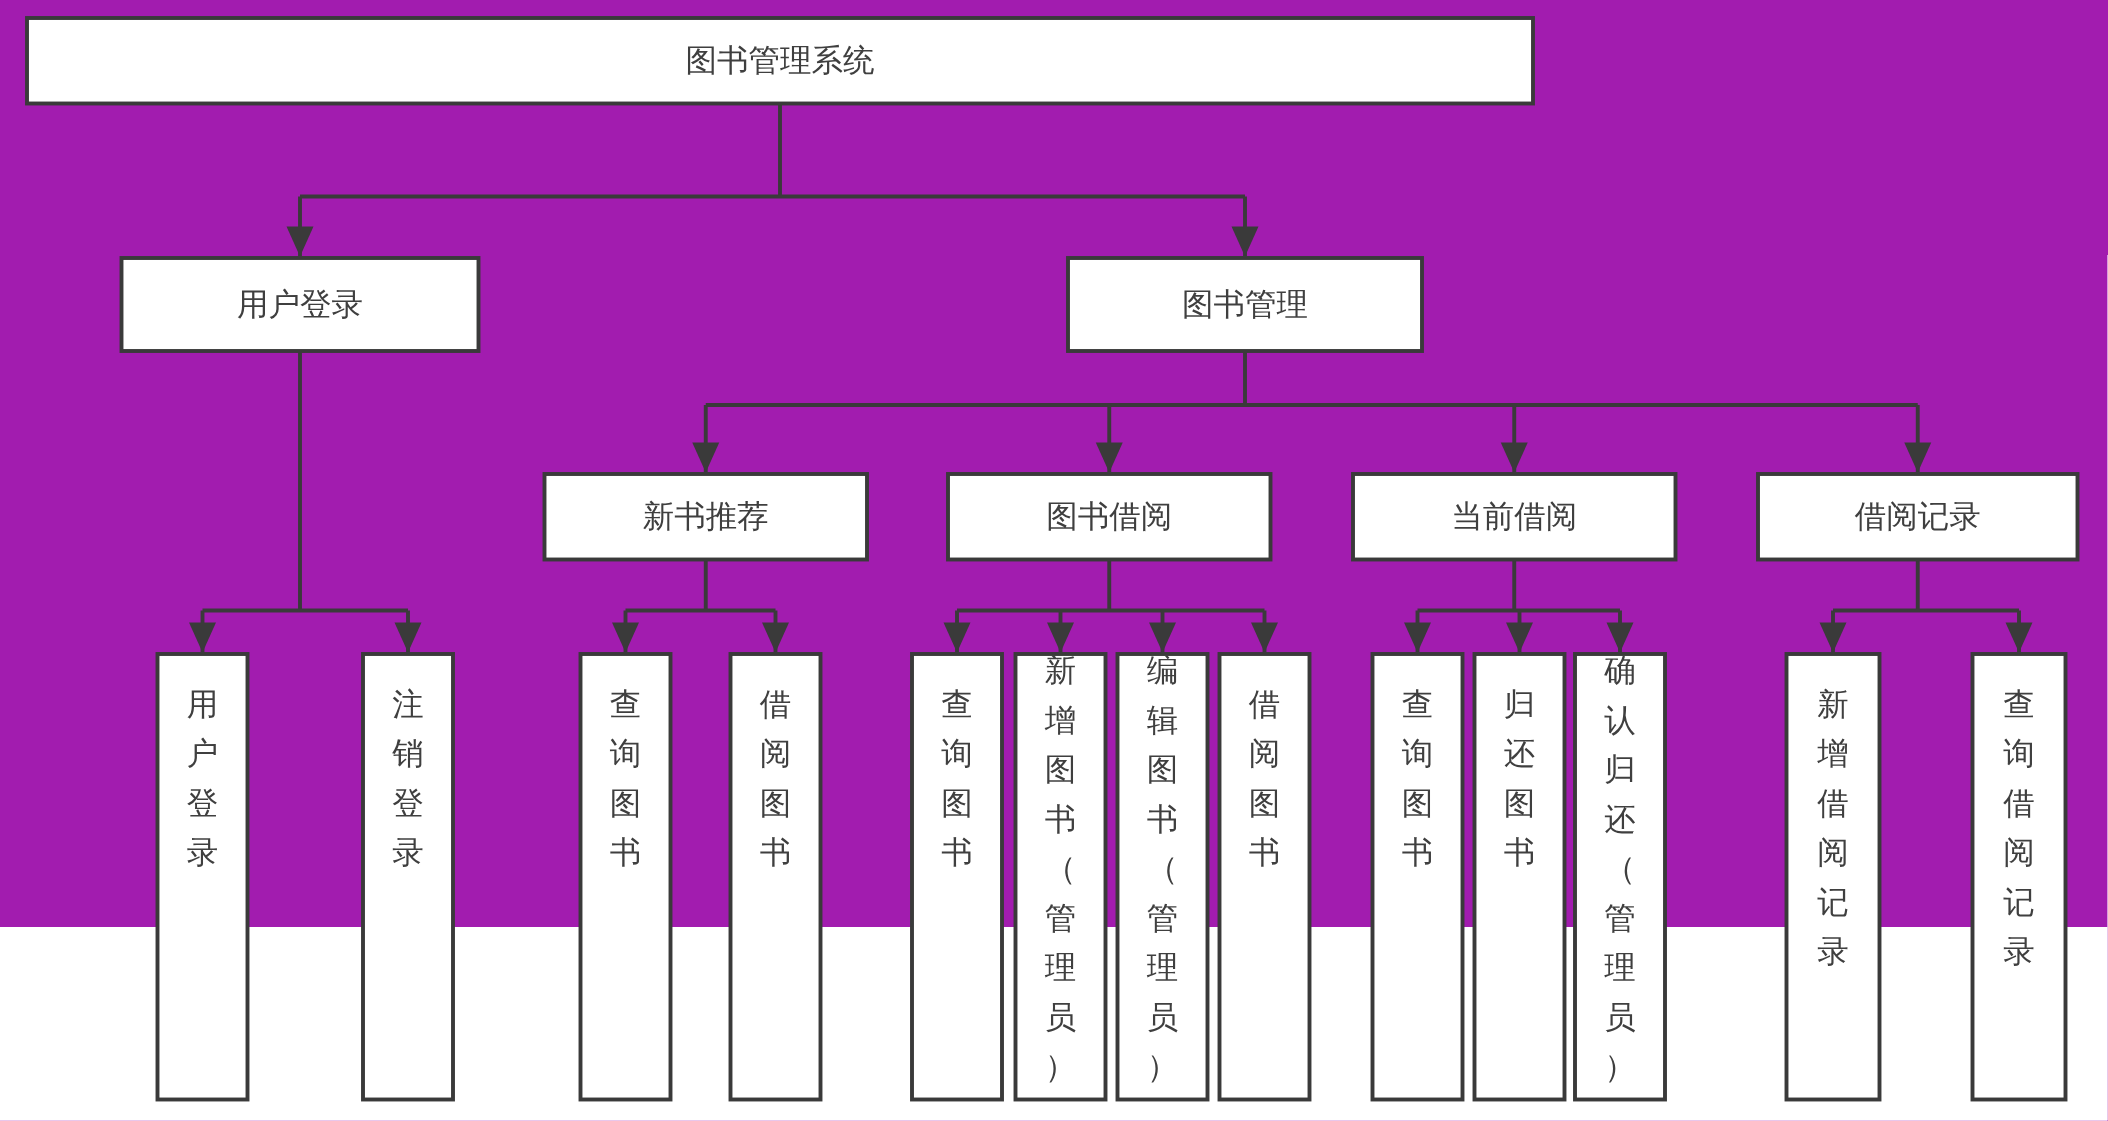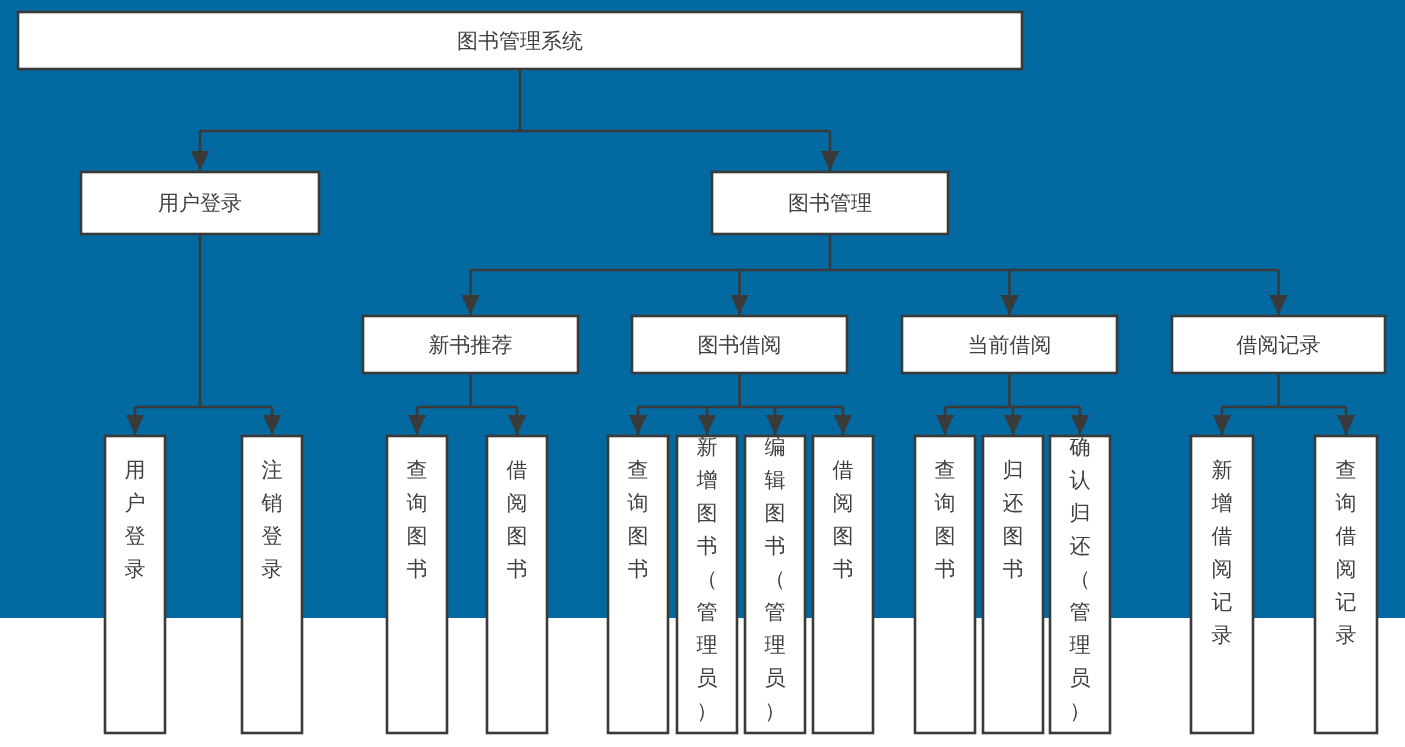--- a/index.html
+++ b/index.html
@@ -11,21 +11,21 @@
   body {
     width: 1405px;
     height: 747px;
     font-family: "DejaVu Sans", "Liberation Sans", sans-serif;
     overflow: hidden;
   }
   #diagram-root {
     position: relative;
     width: 1405px;
     height: 618px;
-    background: #0369a1;
+    background: #a21caf;
     text-align: center;
   }
   svg#tree-svg {
     position: absolute;
     top: 0;
     left: 0;
     width: 1405px;
     height: 747px;
     display: block;
   }

